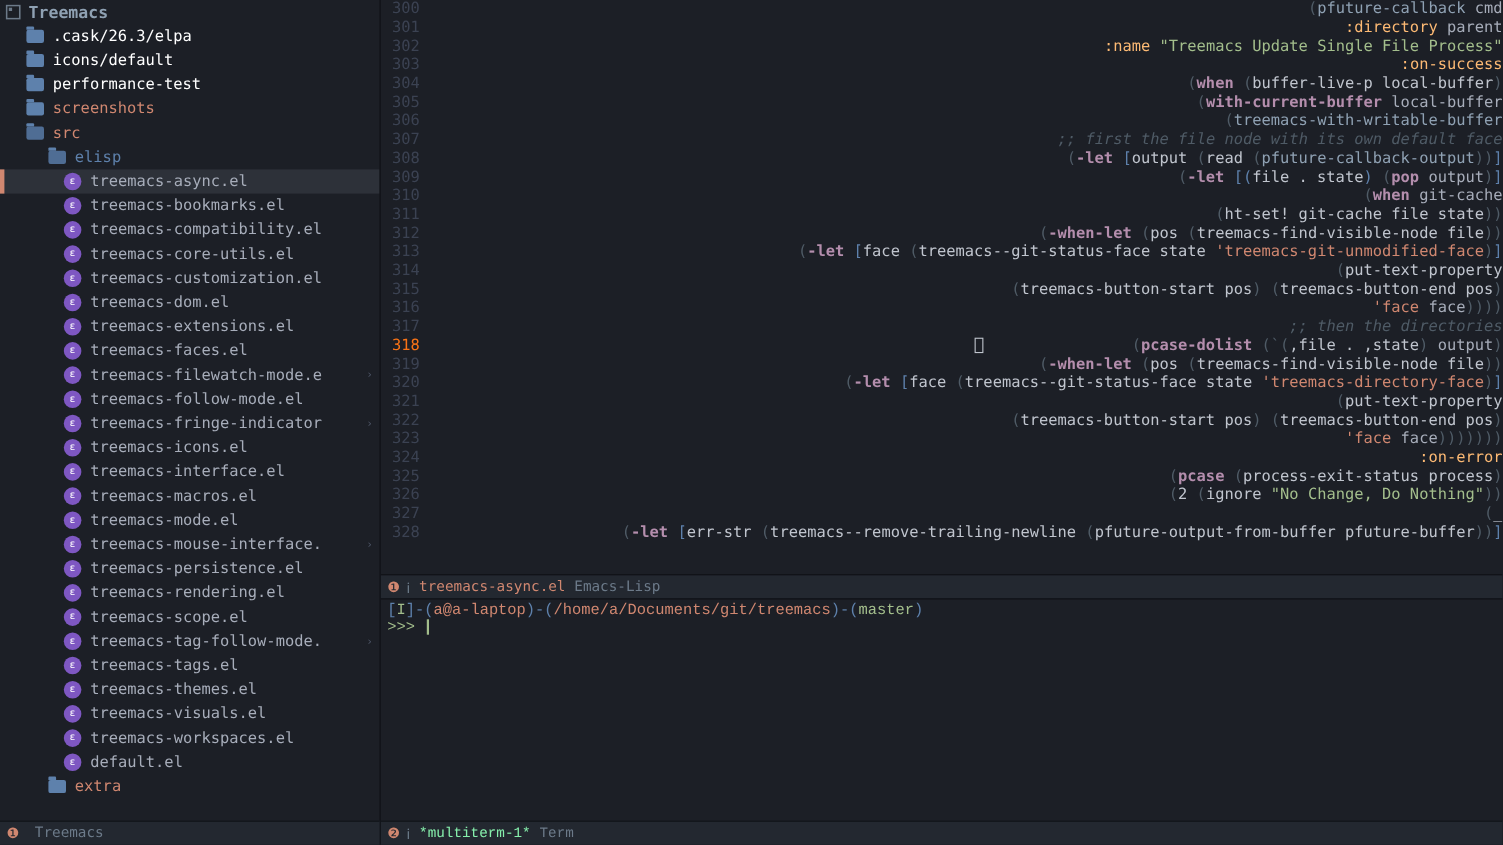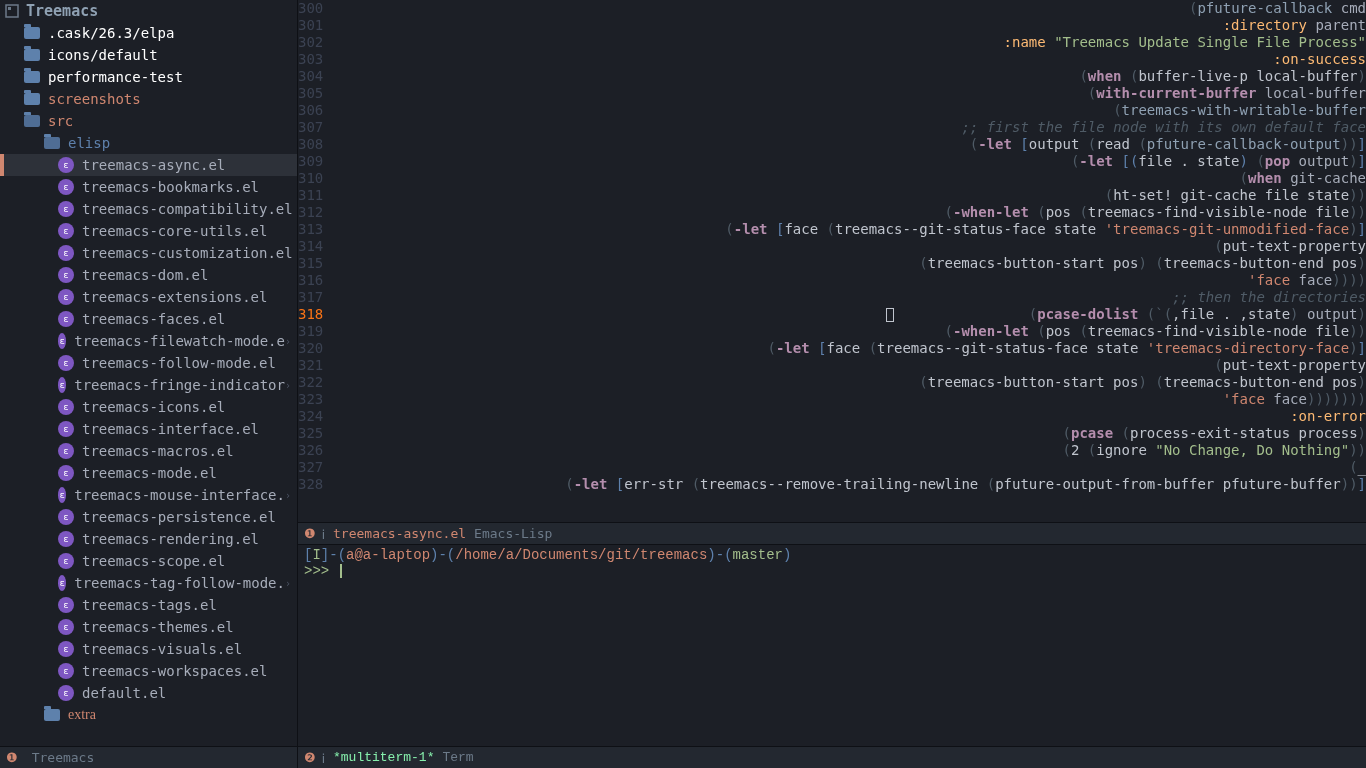--- a/index.html
+++ b/index.html
@@ -6,21 +6,21 @@
 body {
   font-family: 'DejaVu Sans Mono','Menlo','Consolas',monospace;
   font-size:14px;
   background:#1c1f26;
   color:#a7adba;
   width:1366px; height:768px;
   overflow:hidden;
   display:flex;
 }
 .sidebar {
-  width:298px;
+  width:346px;
   background:#1c1f26;
   border-right:1px solid #0e1015;
   display:flex; flex-direction:column;
   position:relative;
 }
 .tree { flex:1; overflow:hidden; }
 .tree-row {
   display:flex; align-items:center;
   height:22px;
   white-space:nowrap;
@@ -51,21 +51,21 @@
   background:#7e57c2; margin-right:8px;
   align-items:center; justify-content:center;
   font-size:9px; color:#fff;
 }
 .tree-label { color:#6c7a89; }
 .tree-label.proj { color:#8fa1b3; font-weight:bold; font-size:15px; }
 .tree-label.dir { color:#ffffff; }
 .tree-label.file { color:#a7adba; }
 .tree-label.hl-dir { color:#d08770; }
 .tree-label.hl-dir2 { color:#5e81ac; }
-.tree-label.hl-extra { color:#d08770;font-family:Liberation Serif, serif; }
+.tree-label.hl-extra { color:#d08770; }
 .chev { color:#4b5363; font-size:10px; margin-left:auto; margin-right:6px; }
 .modeline {
   height:22px; background:#232830; color:#6c7a89;
   display:flex; align-items:center; padding:0 6px;
   border-top:1px solid #0e1015;
   font-size:13px;
 }
 .modeline .num { color:#d08770; margin-right:6px; }
 .modeline .ico { color:#6c7a89; margin-right:8px; }
 .modeline .buf { color:#d08770; margin-right:8px; }
@@ -77,21 +77,21 @@
   background:#1c1f26;
 }
 .editor {
   flex:1; overflow:hidden;
 }
 .code-line {
   display:flex; height:17px; line-height:17px;
   white-space:pre;
 }
 .gutter {
-  width:60px; text-align:left; padding-right:14px;
+  width:60px; text-align:center; padding-right:14px;
   color:#3b4252; user-select:none;
 }
 .gutter.cur { color:#f97316; }
 .src { flex:1;text-align:right; }
 .p { color:#4f5b66; } 
 .k { color:#b48ead; font-weight:bold; } 
 .kw { color:#fdba74; } 
 .s { color:#a3be8c; } 
 .f { color:#8fa1b3; } 
 .v { color:#c0c5ce; } 

